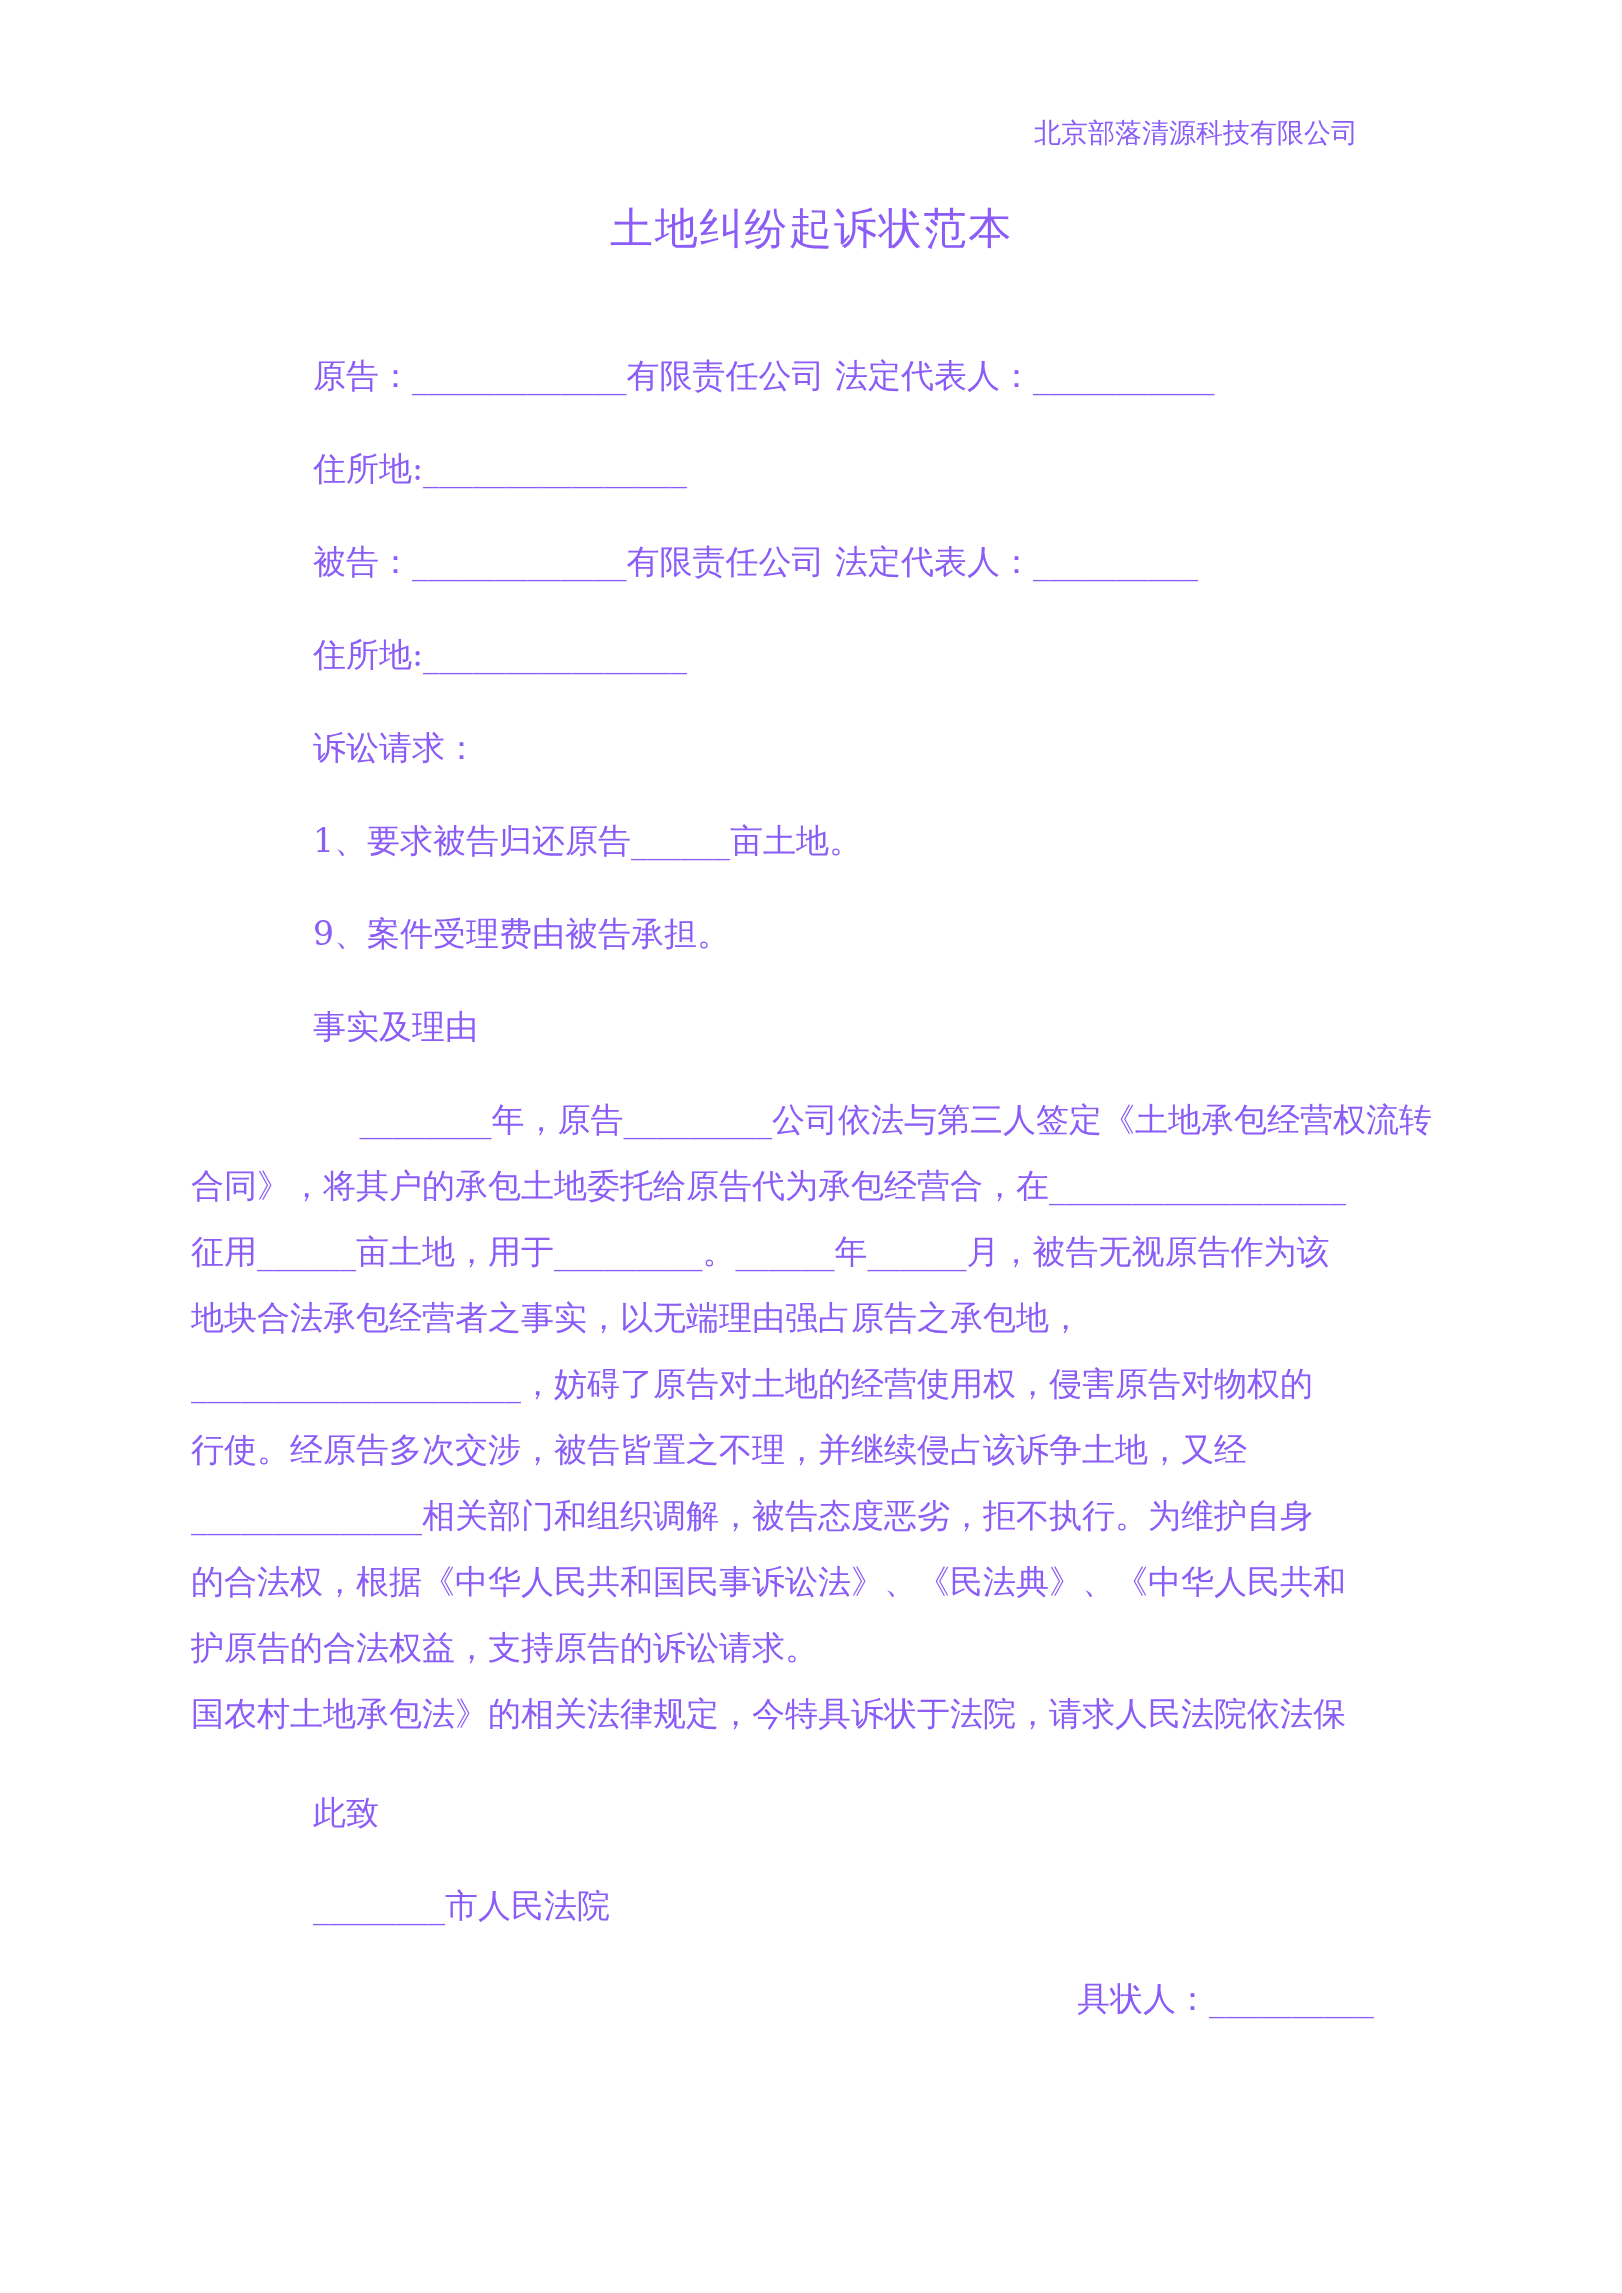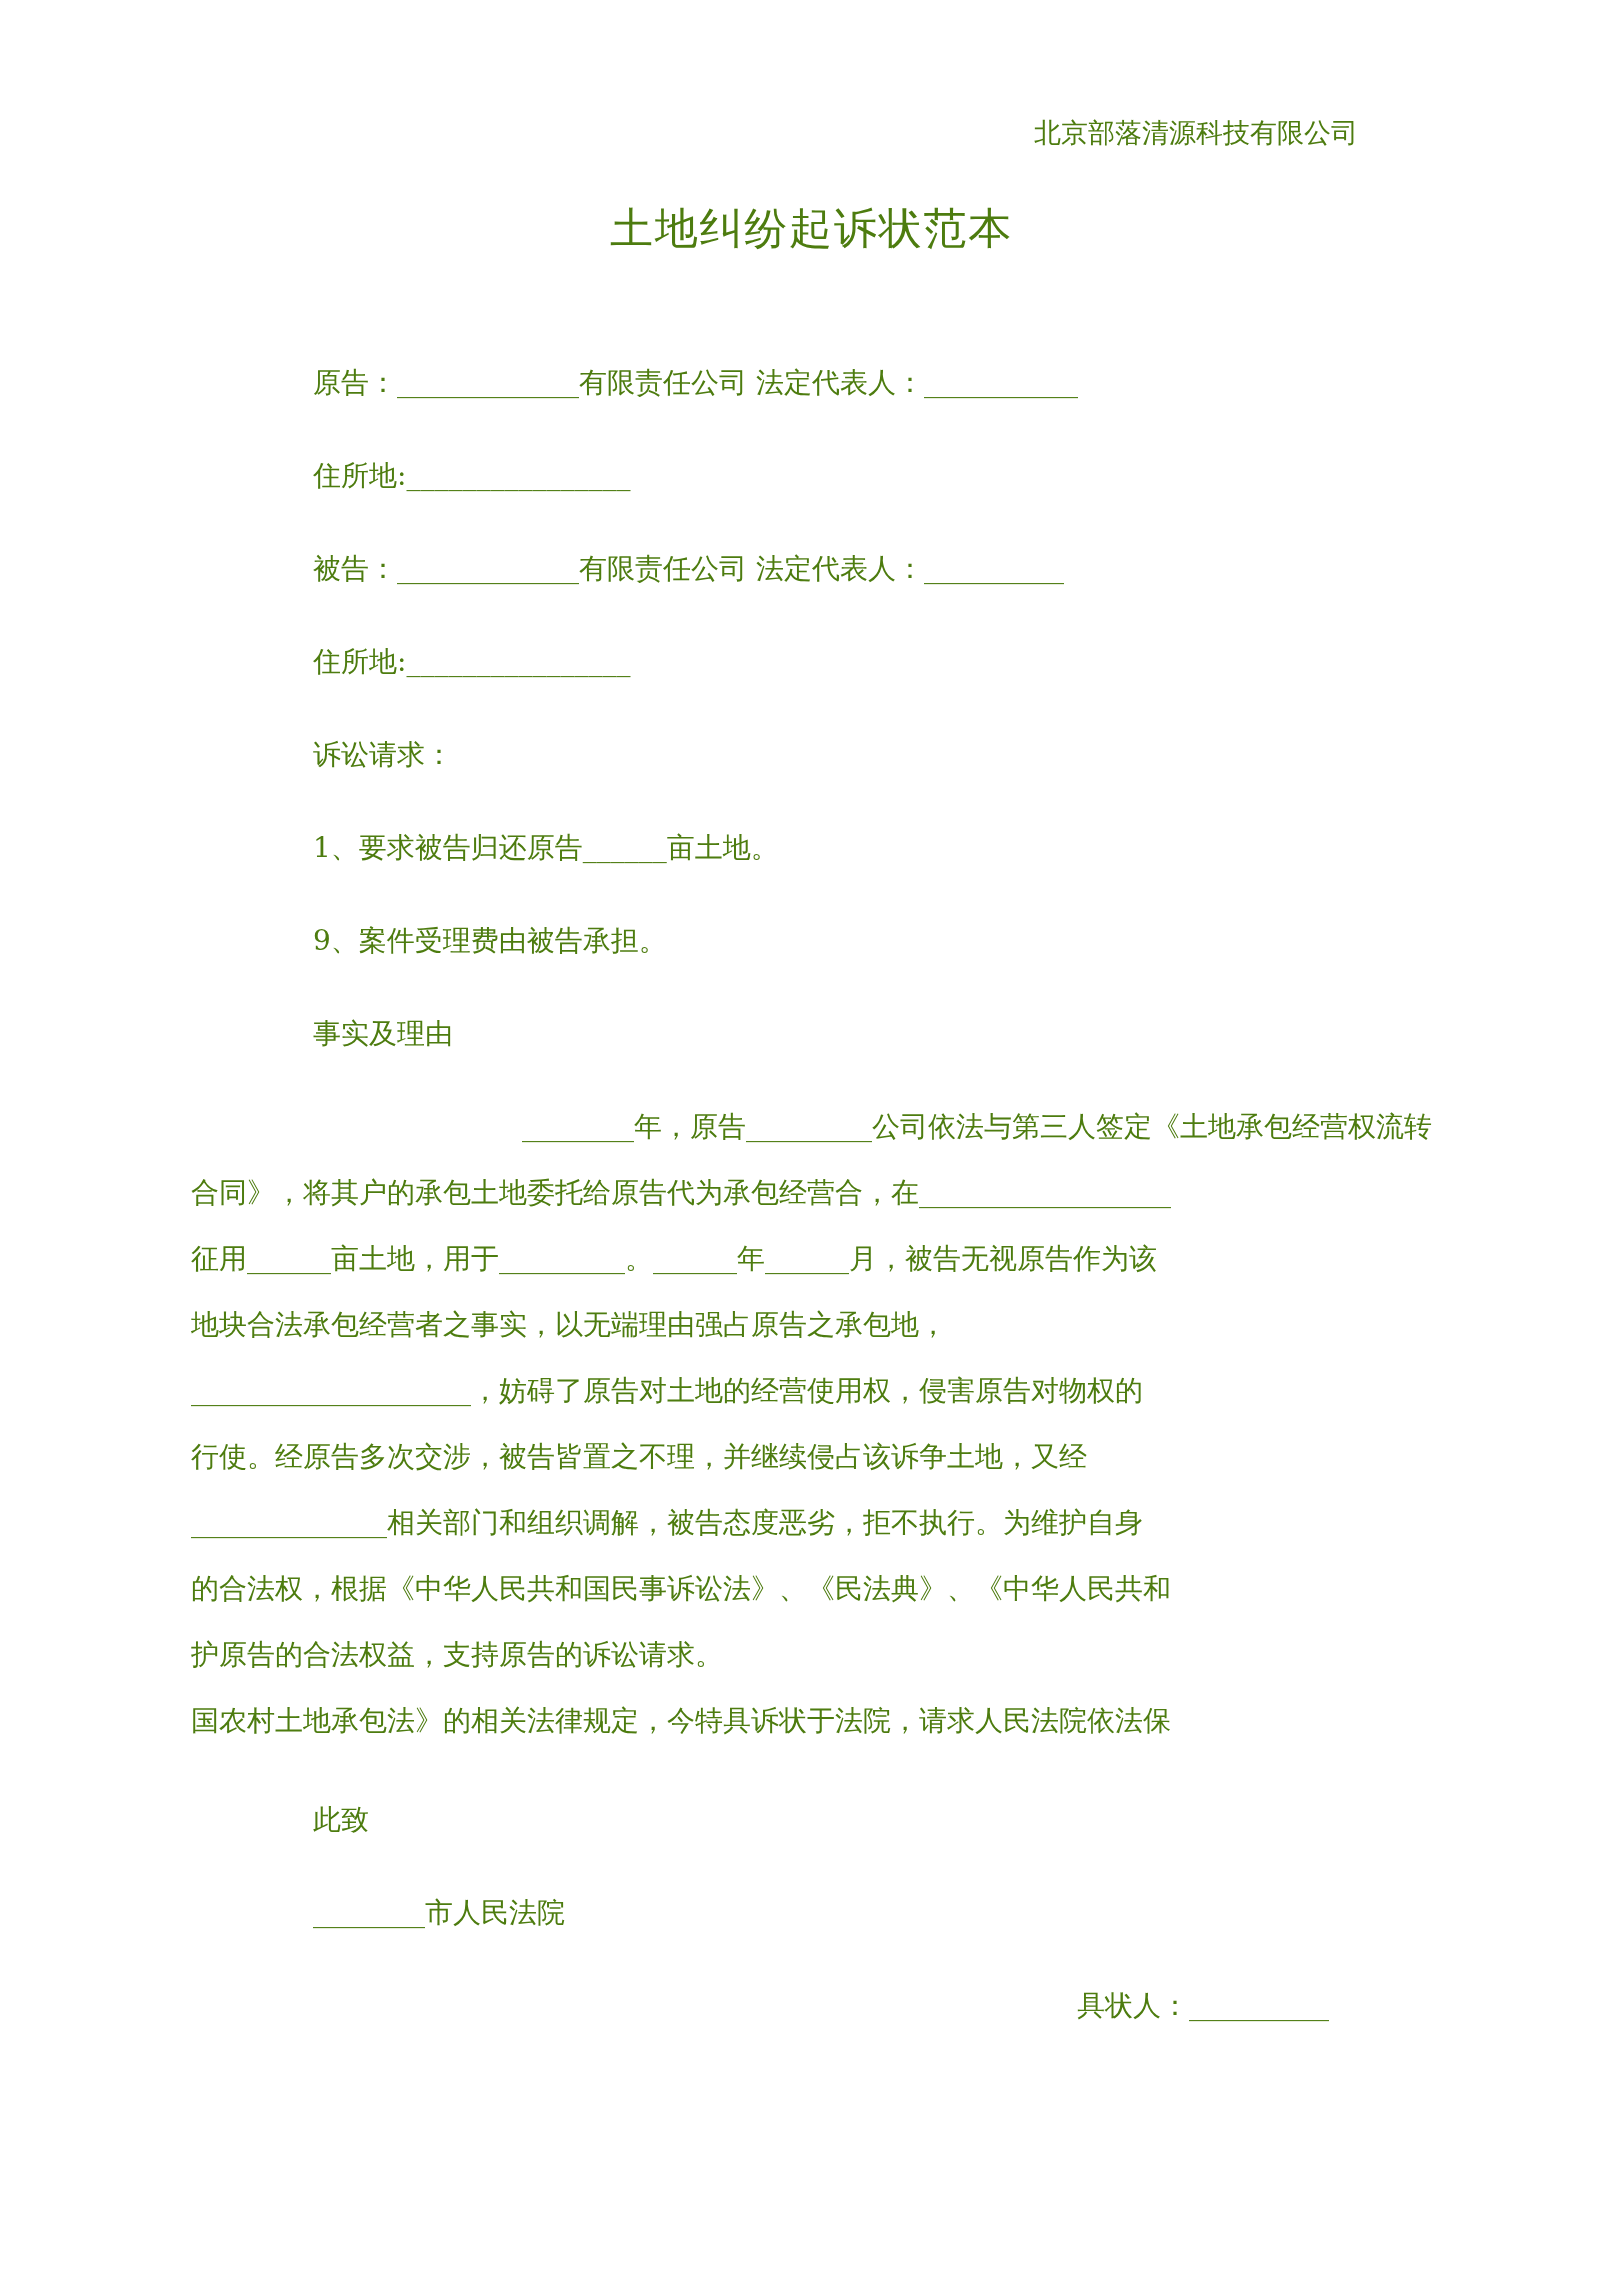--- a/index.html
+++ b/index.html
@@ -5,21 +5,21 @@
   html, body {
     margin: 0;
     padding: 0;
     background: #ffffff;
   }
   .page {
     position: relative;
     width: 1623px;
     height: 2294px;
     background: #ffffff;
-    color: #4d7c0f;
+    color: #8b5cf6;
     font-family: "DejaVu Serif", "Liberation Serif", serif;
     overflow: hidden;
   }
   .company-header {
     position: absolute;
     top: 115px;
     left: 0;
     right: 265px;
     text-align: right;
     font-size: 27px;
@@ -32,24 +32,24 @@
     left: 0;
     width: 100%;
     text-align: center;
     font-size: 43px;
     line-height: 56px;
     letter-spacing: 1.8px;
     margin-top: 20px;
   }
   .content {
     position: absolute;
-    top: 350px;
+    top: 343px;
     left: 191px;
     width: 1241px;
-    font-size: 28px;
+    font-size: 33px;
     line-height: 66px;
   }
   .para {
     margin: 0 0 27px 0;
     text-indent: 122px;
     white-space: nowrap;
   }
   .facts-para {
     margin: 0 0 0 0;
   }

